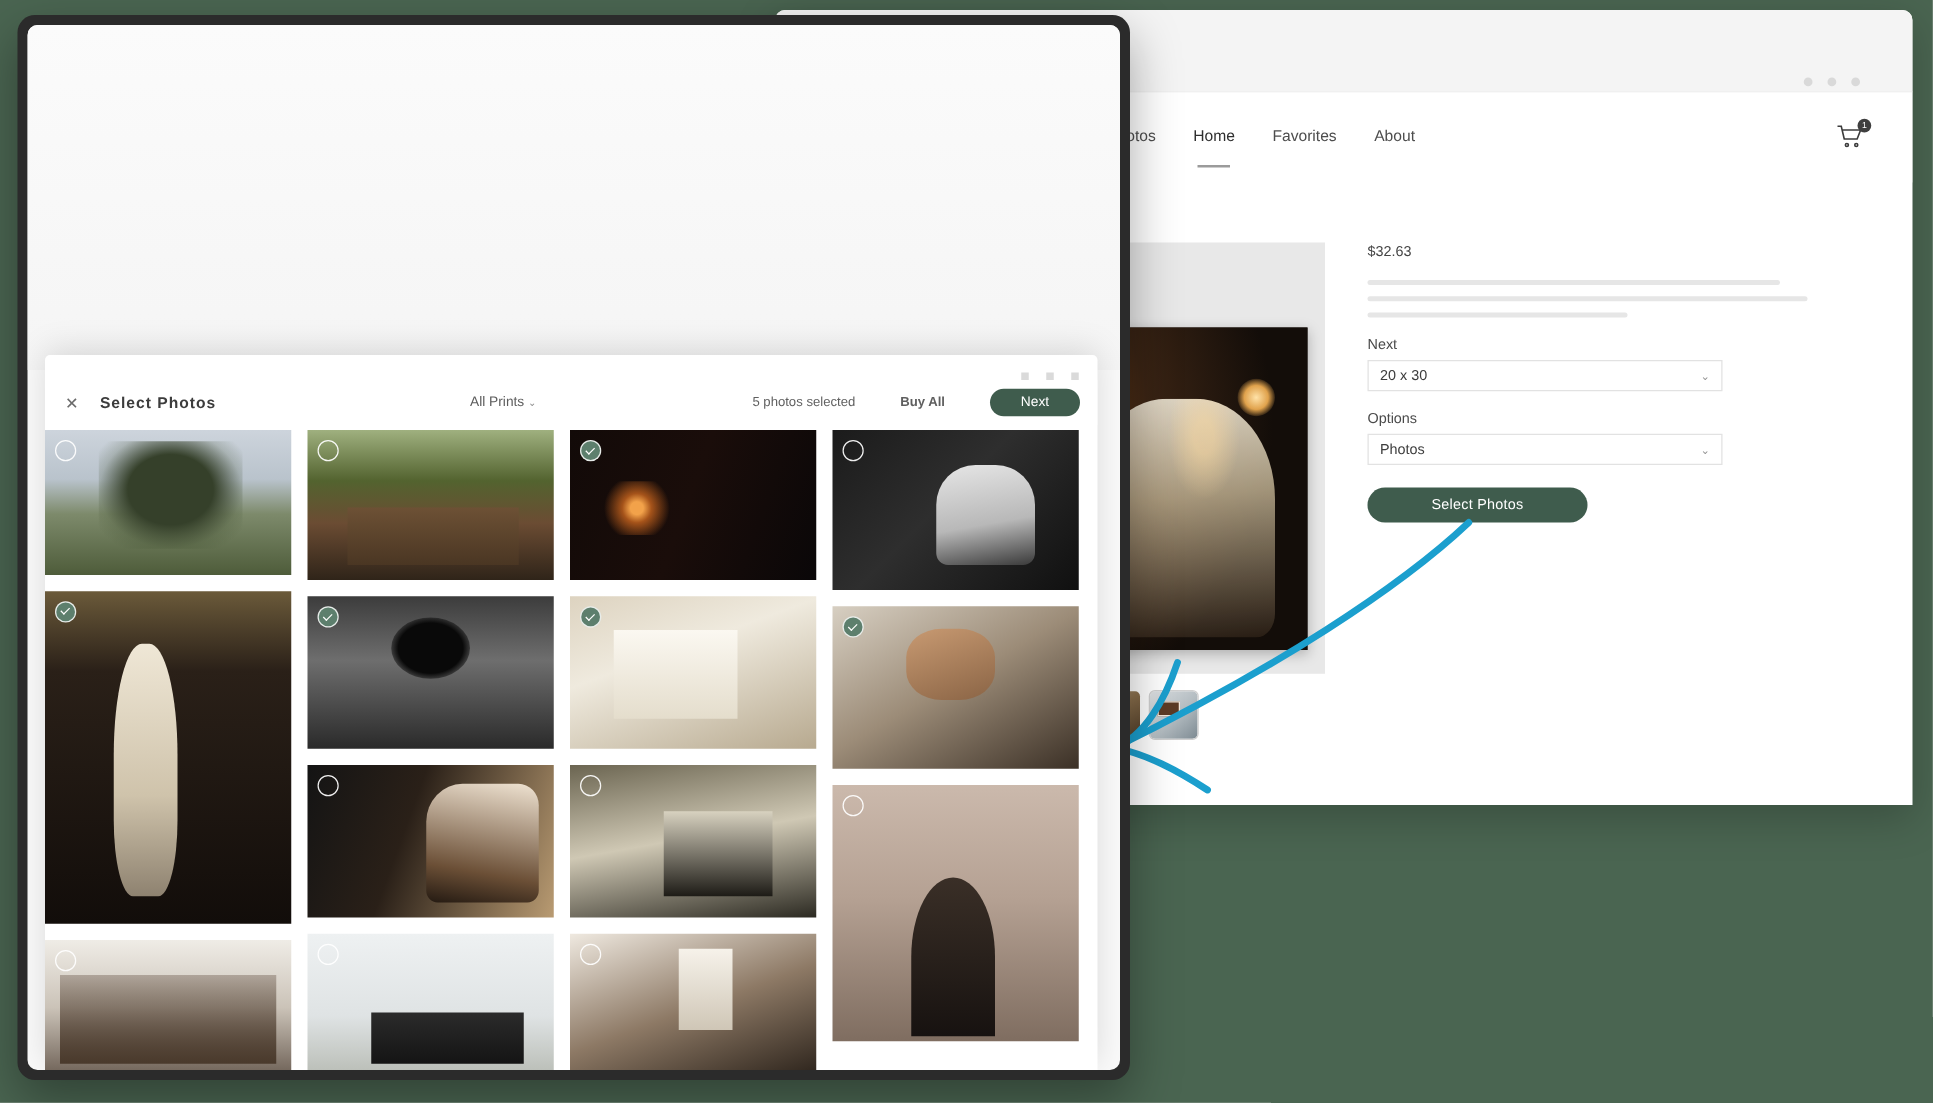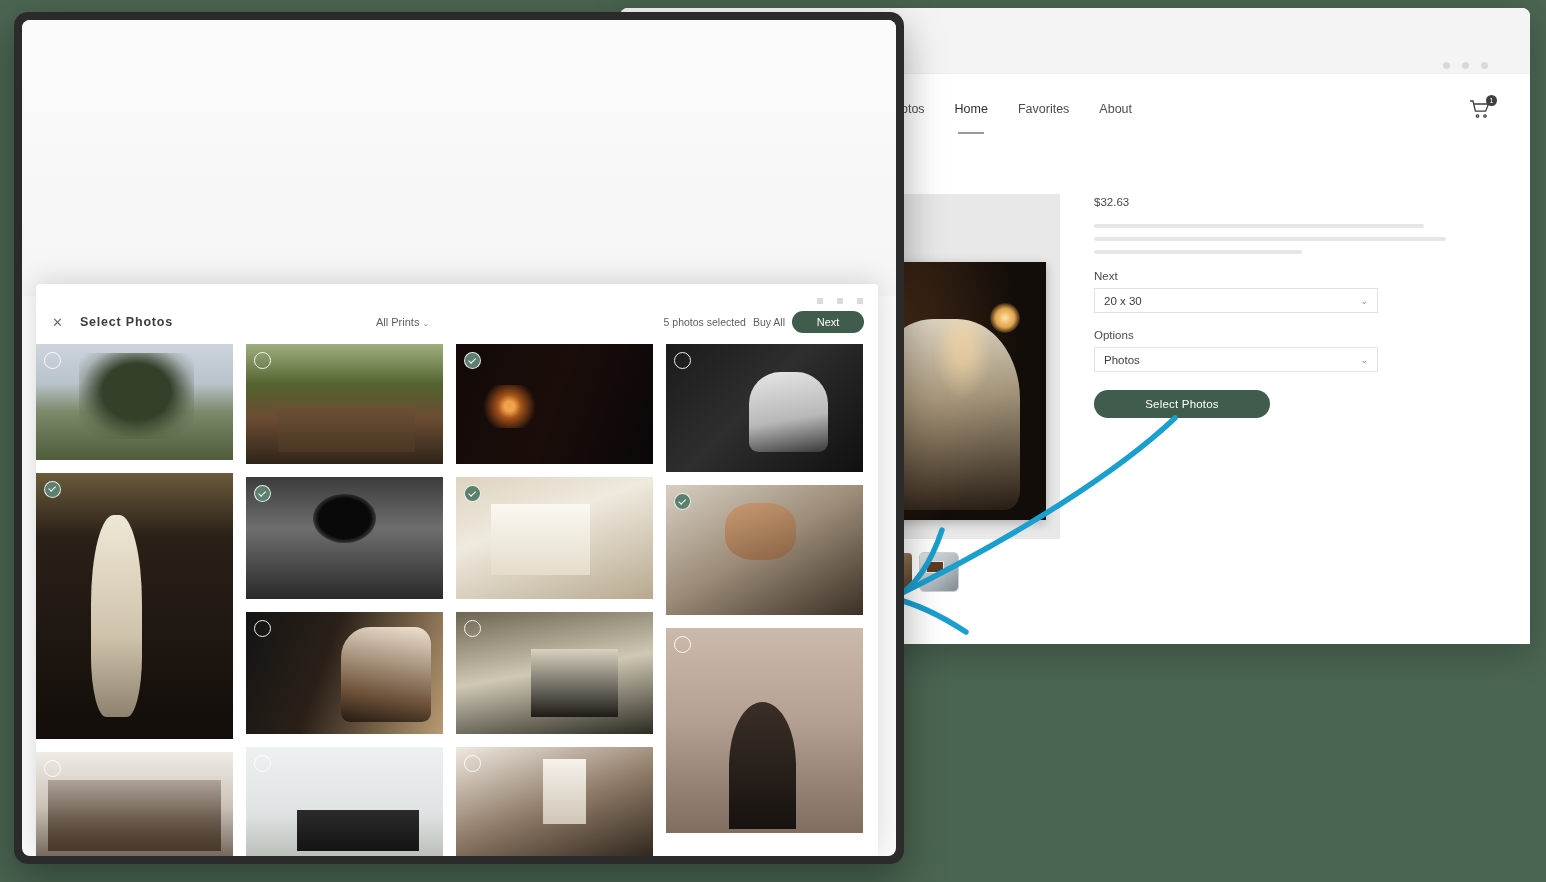--- a/index.html
+++ b/index.html
@@ -164,23 +164,23 @@
   }
   .close-x { font-size: 13px; color: #6c6c6c; cursor: pointer; line-height: 1; }
   .modal-title {
     margin-left: 17px; font-size: 12.5px; color: #3c3c3c;
     font-weight: 600; letter-spacing: .8px;
   }
   .filter-sel {
     position: absolute; left: 340px; font-size: 11px; color: #5c5c5c; cursor: pointer;
   }
   .filter-sel .chev { font-size: 8px; margin-left: 3px; color: #8e8e8e; }
-  .bar-right { margin-left: auto; display: flex; align-items: center; gap: 7px; }
+  .bar-right { margin-left: auto; display: flex; align-items: center; gap: 36px; }
   .sel-count { font-size: 10.5px; color: #5f5f5f; }
-  .buy-all { font-size: 10.5px; color: #5f5f5f; cursor: pointer; }
+  .buy-all { font-size: 10.5px; color: #5f5f5f; cursor: pointer; font-weight: bold; }
   .btn-next {
     width: 72px; height: 22px; border-radius: 11px; background: #3f5c4d;
     color: #fff; font-size: 11px; border: none; cursor: pointer;
     display: flex; align-items: center; justify-content: center;
   }
 
   
   .grid {
     padding: 4px 0 0 0; display: flex; gap: 13px;
     height: 520px; overflow: hidden;

